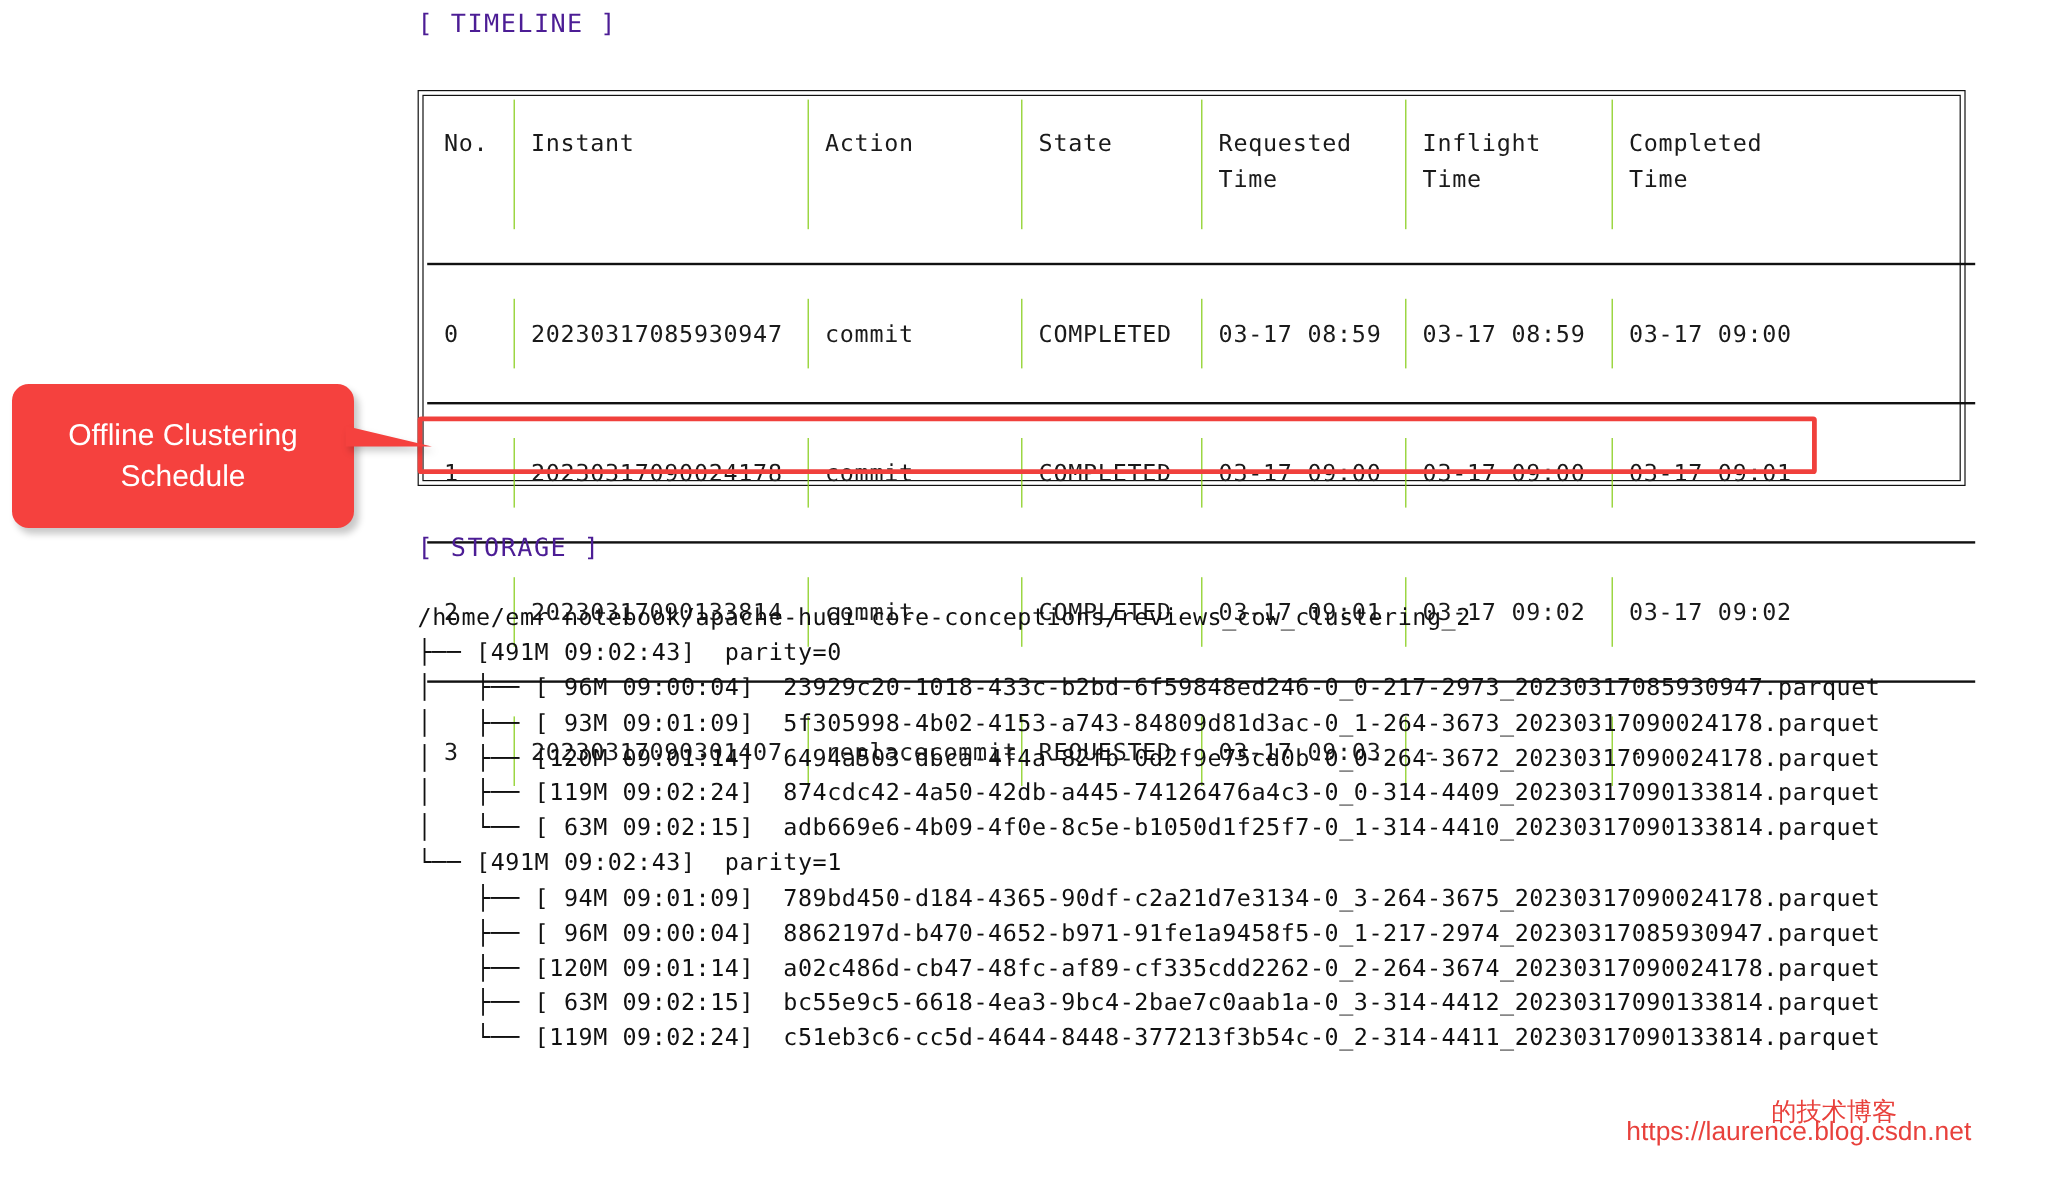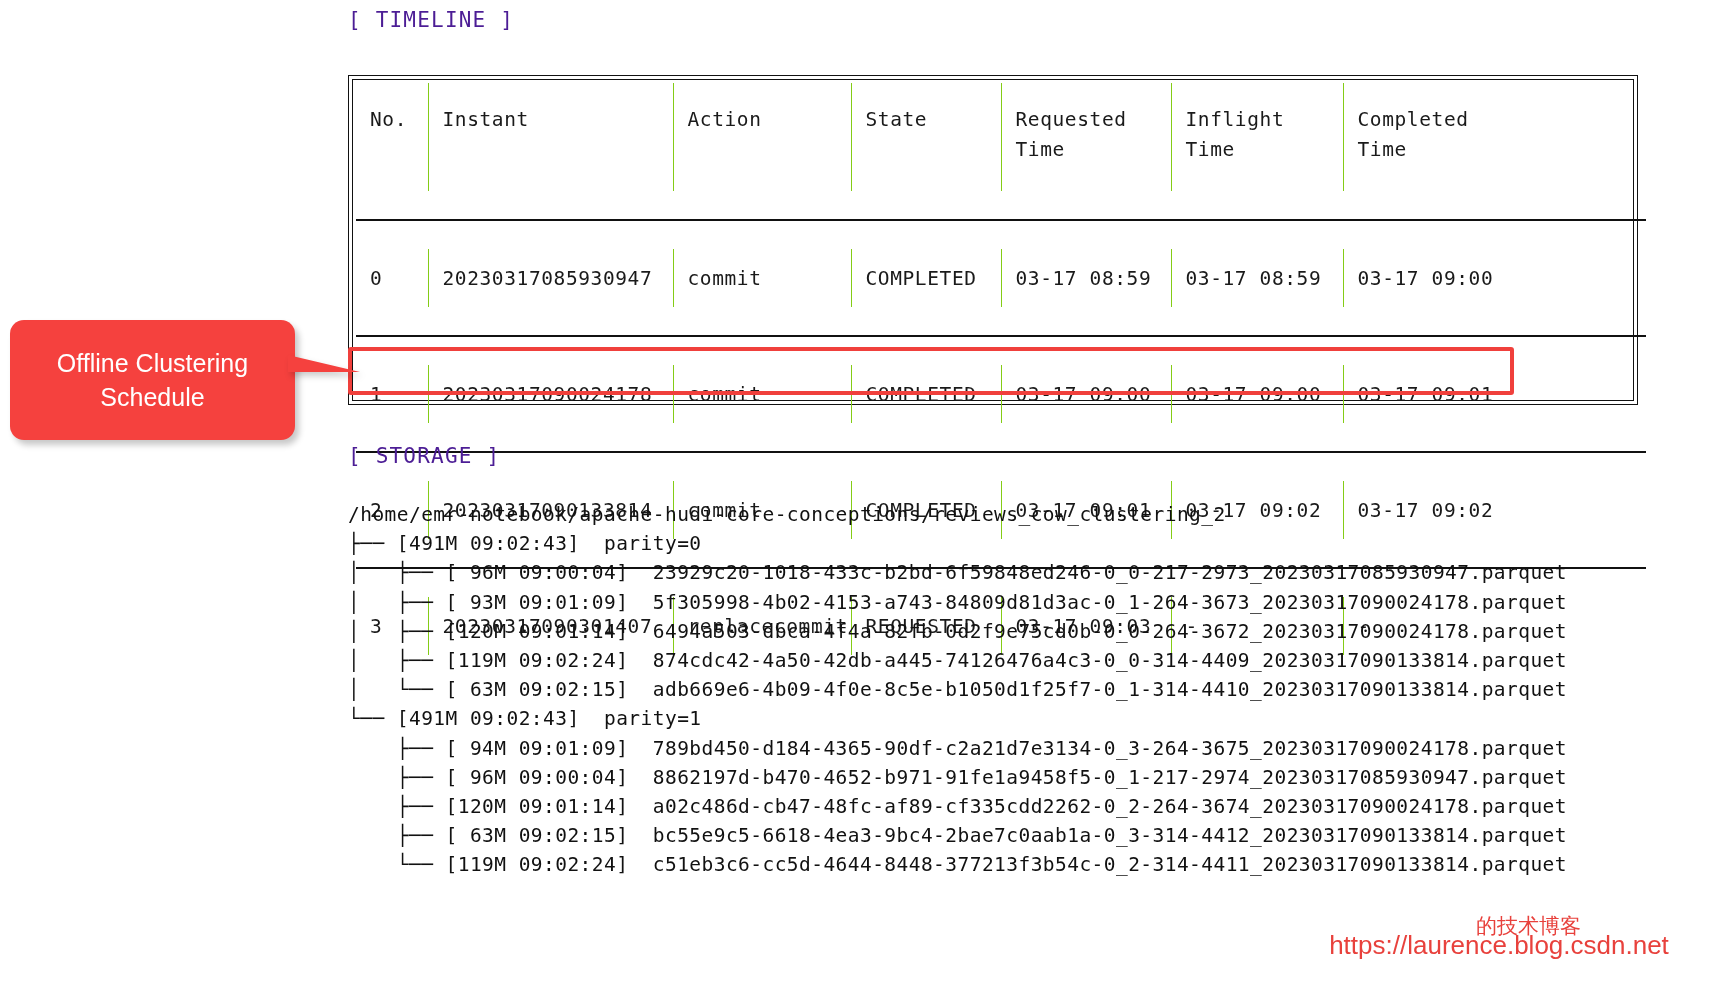--- a/index.html
+++ b/index.html
@@ -184,21 +184,21 @@
     top: -18px;
     color: #e8413c;
     font-family: "Liberation Sans", sans-serif;
     font-size: 21px;
     white-space: nowrap;
   }
   #watermark .wm-url {
     display: block;
     color: #e8413c;
     font-family: "Liberation Sans", sans-serif;
-    font-size: 26px;
+    font-size: 22px;
     white-space: nowrap;
   }
 </style>
 </head>
 <body>
 
 <div class="section-label" id="timeline-label">[ TIMELINE ]</div>
 
 <div id="timeline-table-wrap">
   <div class="frame-outer"></div>

